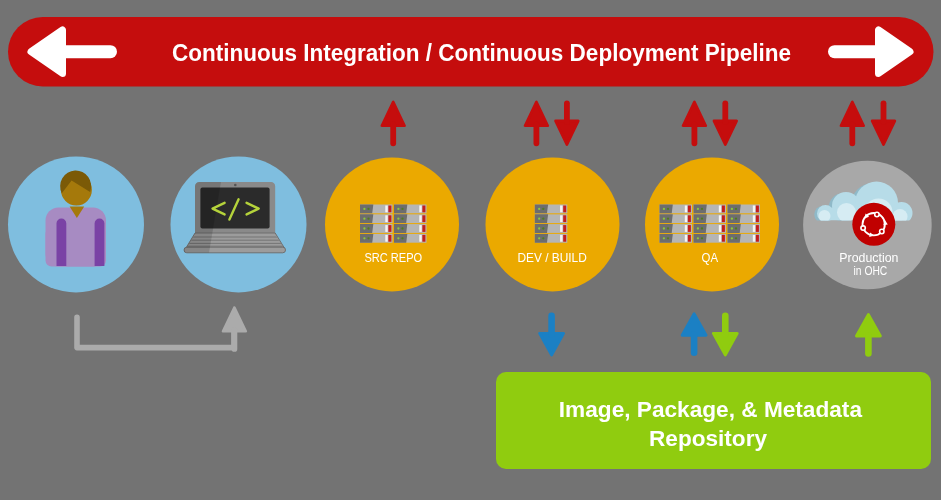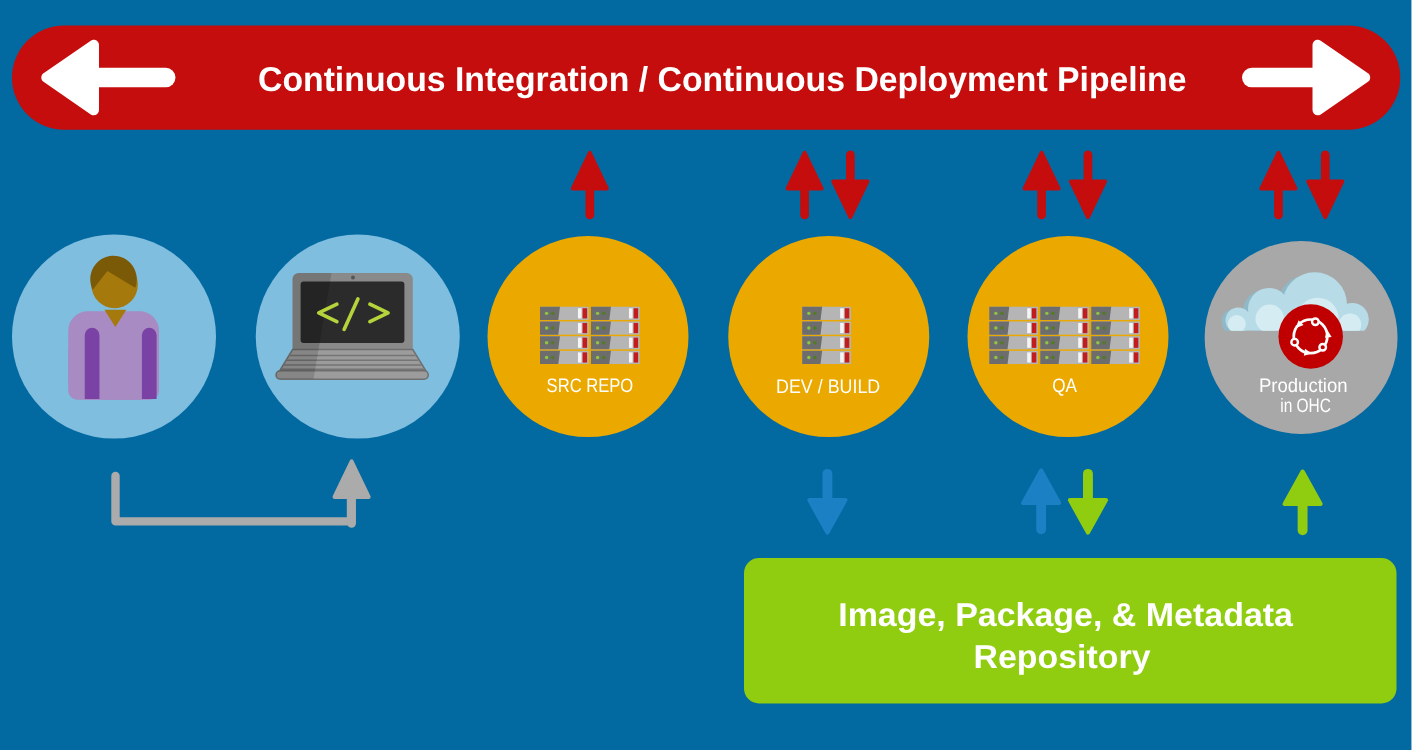--- a/index.html
+++ b/index.html
@@ -1,16 +1,16 @@
 <!DOCTYPE html>
 <html><head>
 <meta charset="utf-8">
 <style>
   html,body{margin:0;padding:0;background:#ffffff;}
-  #stage{position:relative;width:941px;height:500px;background:#0369a1;overflow:hidden;text-align:right;}
+  #stage{position:relative;width:941px;height:500px;background:#737373;overflow:hidden;text-align:right;}
   svg text{font-family:"Liberation Sans",sans-serif;}
 </style>
 </head>
 <body>
 <div id="stage">
 <svg width="941" height="500" viewBox="0 0 941 500">
   <defs>
 
     <g id="arr">
       <path d="M0,1.2 L-11.4,25 L11.4,25 Z" fill="currentColor" stroke="currentColor" stroke-width="2.6" stroke-linejoin="round"></path>

